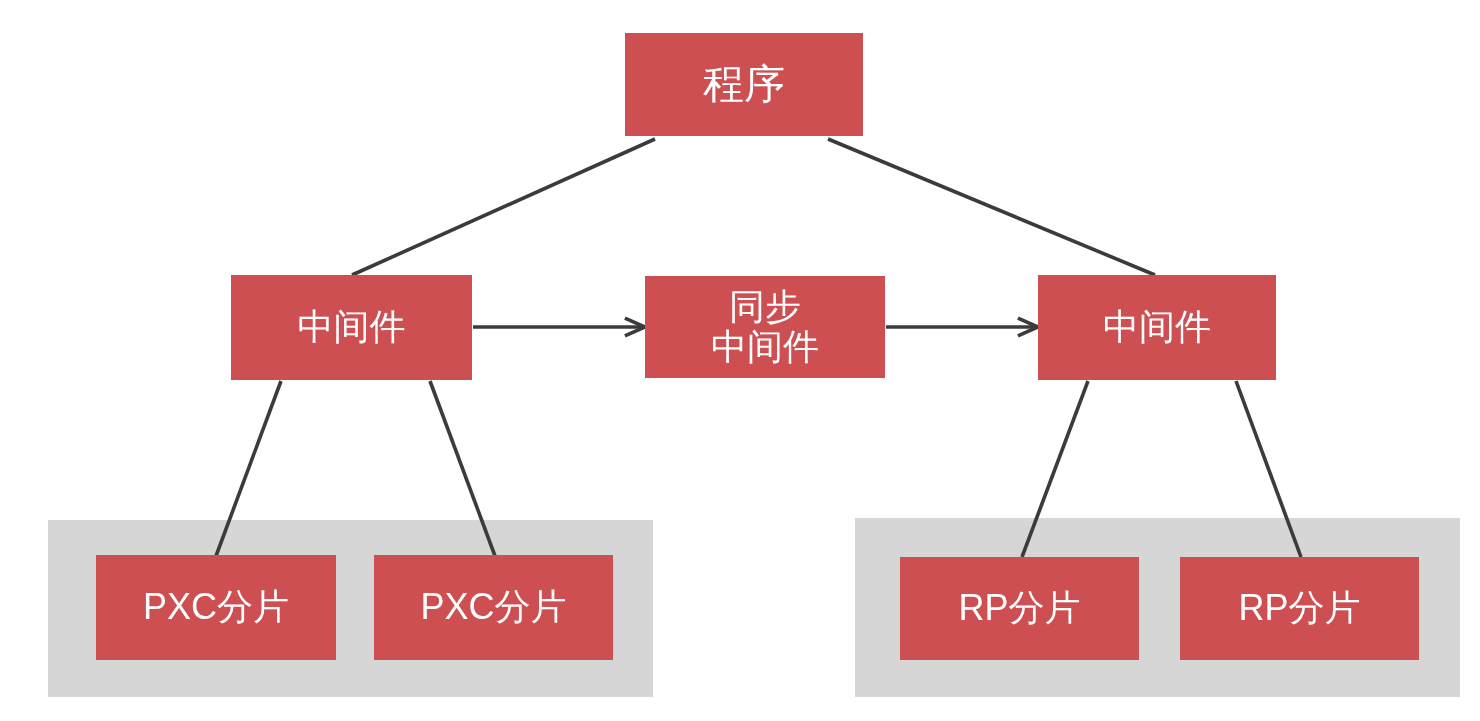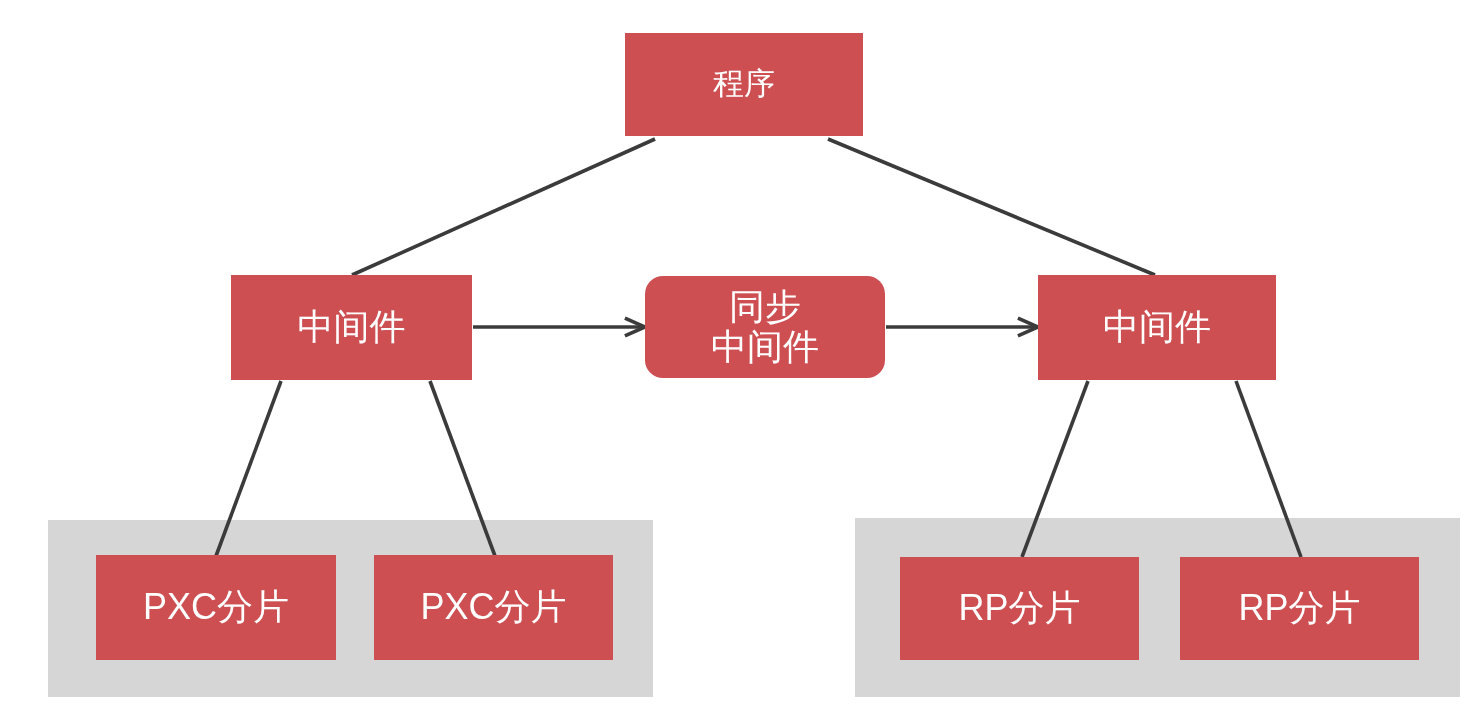--- a/index.html
+++ b/index.html
@@ -38,21 +38,21 @@
     justify-content: center;
     text-align: center;
     line-height: 1.12;
     box-sizing: border-box;
   }
   .node-label {
     display: block;
     white-space: pre-line;
     font-weight: 400;
   }
-  .node.size-lg .node-label { font-size: 31px; font-family: Liberation Serif, serif; }
+  .node.size-lg .node-label { font-size: 41px; font-family: Liberation Serif, serif; }
   .node.size-md .node-label { font-size: 36px; }
   .node.size-sm .node-label { font-size: 36px; }
 </style>
 </head>
 <body>
 
 <div id="canvas" style="background: rgb(255, 255, 255);">
 
   <div class="group-panel" id="group-0" style="left: 48px; top: 520px; width: 605px; height: 177px; background: rgb(214, 214, 214);"></div>
   <div class="group-panel" id="group-1" style="left: 855px; top: 518px; width: 605px; height: 179px; background: rgb(214, 214, 214);"></div>
@@ -73,21 +73,21 @@
   </svg>
 
   <div class="node size-lg" id="node-0" style="left: 625px; top: 33px; width: 238px; height: 103px; background: rgb(205, 79, 82); color: rgb(255, 255, 255);">
     <span class="node-label">程序</span>
   </div>
 
   <div class="node size-md" id="node-1" style="left: 231px; top: 275px; width: 241px; height: 105px; background: rgb(205, 79, 82); color: rgb(255, 255, 255);">
     <span class="node-label">中间件</span>
   </div>
 
-  <div class="node size-md" id="node-2" style="left: 645px; top: 276px; width: 240px; height: 102px; background: rgb(205, 79, 82); color: rgb(255, 255, 255); border-radius: 18px;">
+  <div class="node size-md" id="node-2" style="left: 645px; top: 276px; width: 240px; height: 102px; background: rgb(205, 79, 82); color: rgb(255, 255, 255);">
     <span class="node-label">同步
 中间件</span>
   </div>
 
   <div class="node size-md" id="node-3" style="left: 1038px; top: 275px; width: 238px; height: 105px; background: rgb(205, 79, 82); color: rgb(255, 255, 255);">
     <span class="node-label">中间件</span>
   </div>
 
   <div class="node size-sm" id="node-4" style="left: 96px; top: 555px; width: 240px; height: 105px; background: rgb(205, 79, 82); color: rgb(255, 255, 255);">
     <span class="node-label">PXC分片</span>

